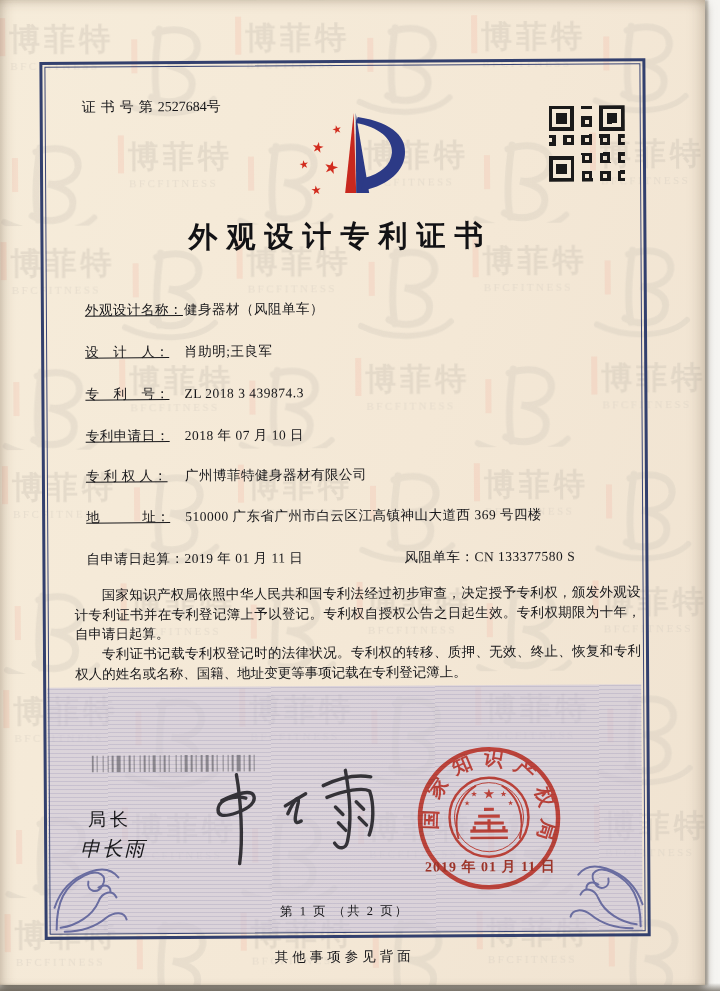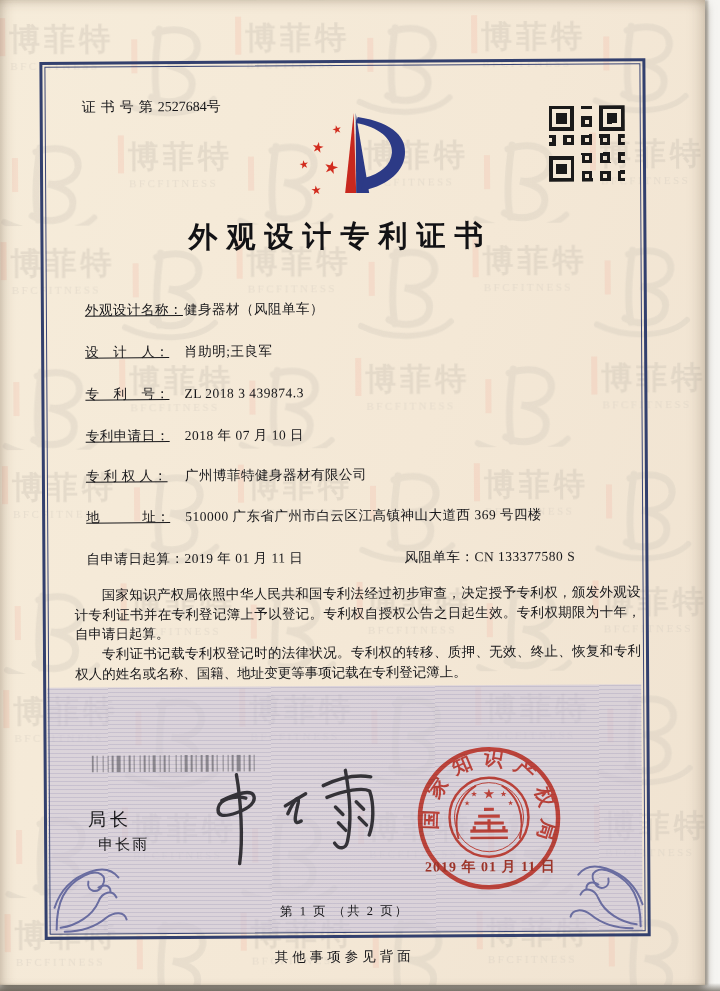--- a/index.html
+++ b/index.html
@@ -19,21 +19,21 @@
   .frame-inner{position:absolute;inset:2px;border:1px solid #3a4676;}
   .txt{position:absolute;color:#17171a;white-space:nowrap;z-index:3;}
   .certno{left:84px;top:97px;font-size:14px;}
   .certno .lblsp{letter-spacing:5px;margin-top:6px;}
   .title{left:42px;top:217px;width:600px;text-align:center;font-size:29px;font-weight:700;letter-spacing:9px;color:#121215;}
   .row{position:absolute;left:86px;font-size:13.5px;letter-spacing:.5px;z-index:3;color:#17171a;white-space:nowrap;}
   .lbl{display:inline-block;width:99px;text-decoration:underline;}
   .para{position:absolute;left:74px;width:566px;font-size:13.5px;line-height:19.5px;
         text-align:justify;text-indent:2em;color:#17171a;z-index:3;}
   .director{left:86px;top:806px;font-size:18px;letter-spacing:4px;z-index:3;}
-  .director2{left:96px;top:834px;font-size:15px;letter-spacing:2px;z-index:3;}
+  .director2{left:78px;top:834px;font-size:20px;letter-spacing:2px;z-index:3;font-style:italic;}
   .sig{position:absolute;left:185px;top:764px;z-index:4;transform:rotate(-3deg);opacity:.88;}
   .seal{position:absolute;left:413px;top:745px;z-index:4;opacity:.9;mix-blend-mode:multiply;}
   .sealdate{left:408px;top:859px;width:160px;text-align:center;font-size:14px;letter-spacing:1px;
             color:#9c3429;z-index:5;font-weight:700;}
   .pageno{left:42px;top:903px;width:600px;text-align:center;font-size:12.5px;letter-spacing:2px;z-index:3;}
   .backnote{left:42px;top:948px;width:600px;text-align:center;font-size:13.5px;letter-spacing:4px;z-index:3;}
   .qr{position:absolute;left:551px;top:107px;z-index:3;}
   .logo{position:absolute;left:297px;top:105px;z-index:3;}
   .barcode{position:absolute;left:90px;top:754px;z-index:3;opacity:.55;}
   .flourish{position:absolute;z-index:2;opacity:.85;}

